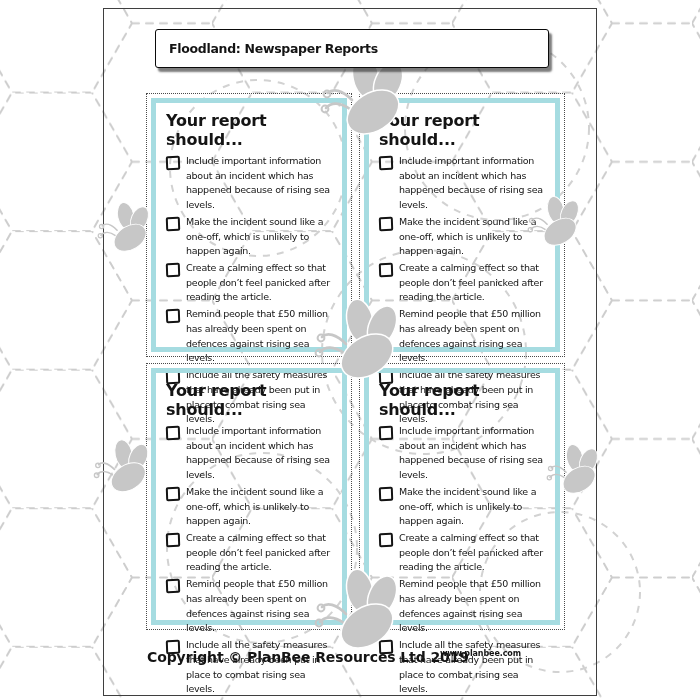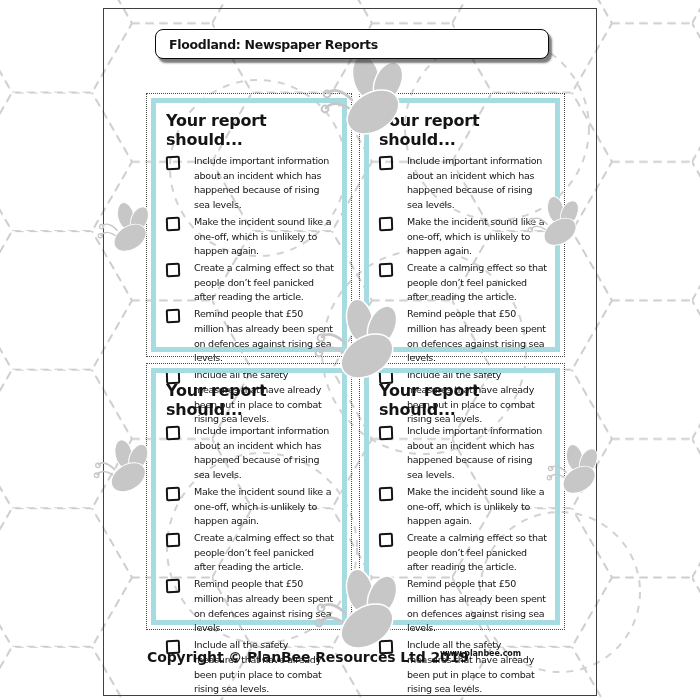--- a/index.html
+++ b/index.html
@@ -7,34 +7,34 @@
           font-family:"DejaVu Sans","Liberation Sans",sans-serif;color:#141414;}
 
   
   #pattern-layer{position:absolute;left:0;top:0;width:700px;height:700px;z-index:0;pointer-events:none;}
 
   
   .sheet{position:absolute;left:103px;top:8px;width:492px;height:686px;
          border:1.5px solid #3f3f3f;background:transparent;z-index:2;}
 
   
-  .header-box{position:absolute;left:155px;top:29px;width:394px;height:30px;box-sizing:border-box;
-              background:#ffffff;border:1.6px solid #0a0a0a;border-radius:8px;
+  .header-box{position:absolute;left:155px;top:29px;width:394px;height:39px;box-sizing:border-box;
+              background:#ffffff;border:1.6px solid #0a0a0a;border-radius:3px;
               box-shadow:3px 4px 2px rgba(45,45,45,0.62);
               display:flex;justify-content:space-between;align-items:center;
               padding:0 13px;z-index:5;}
   .header-box .ttl{font-weight:bold;font-size:12.5px;letter-spacing:-0.3px;white-space:nowrap;}
 
   
   .card{position:absolute;box-sizing:border-box;border:1.5px dotted #4a4a4a;padding:4px;z-index:3;}
   .card-inner{box-sizing:border-box;width:100%;height:100%;border:5px solid #a6dce1;
               background:transparent;padding:8px 8px 6px 10px;}
   .card-heading{font-weight:bold;font-size:16px;margin:0 0 5px 0;letter-spacing:-0.2px;}
   ul.items{list-style:none;margin:0;padding:0;}
-  .item{display:flex;gap:14px;margin:0 0 2px 0;}
+  .item{display:flex;gap:6px;margin:0 0 2px 0;}
   .cb{flex:none;width:10px;height:10px;border:2.3px solid #141414;border-radius:2px;
       margin-top:2px;transform:rotate(-2deg);background:transparent;}
   .txt{font-size:9.5px;line-height:1.55;letter-spacing:-0.25px;}
 
   .card1{left:146px;top:93px;width:206px;height:264px;}
   .card2{left:359px;top:93px;width:206px;height:264px;}
   .card3{left:146px;top:363px;width:206px;height:267px;}
   .card4{left:359px;top:363px;width:206px;height:267px;}
 
   

